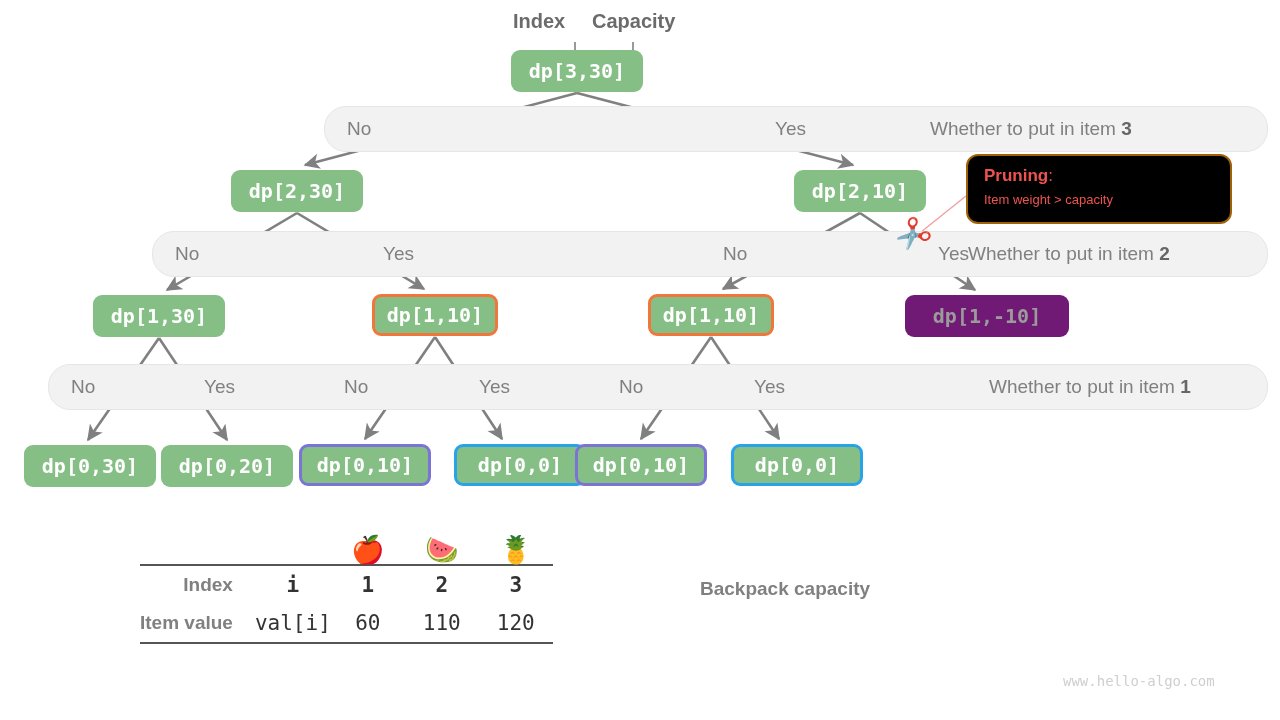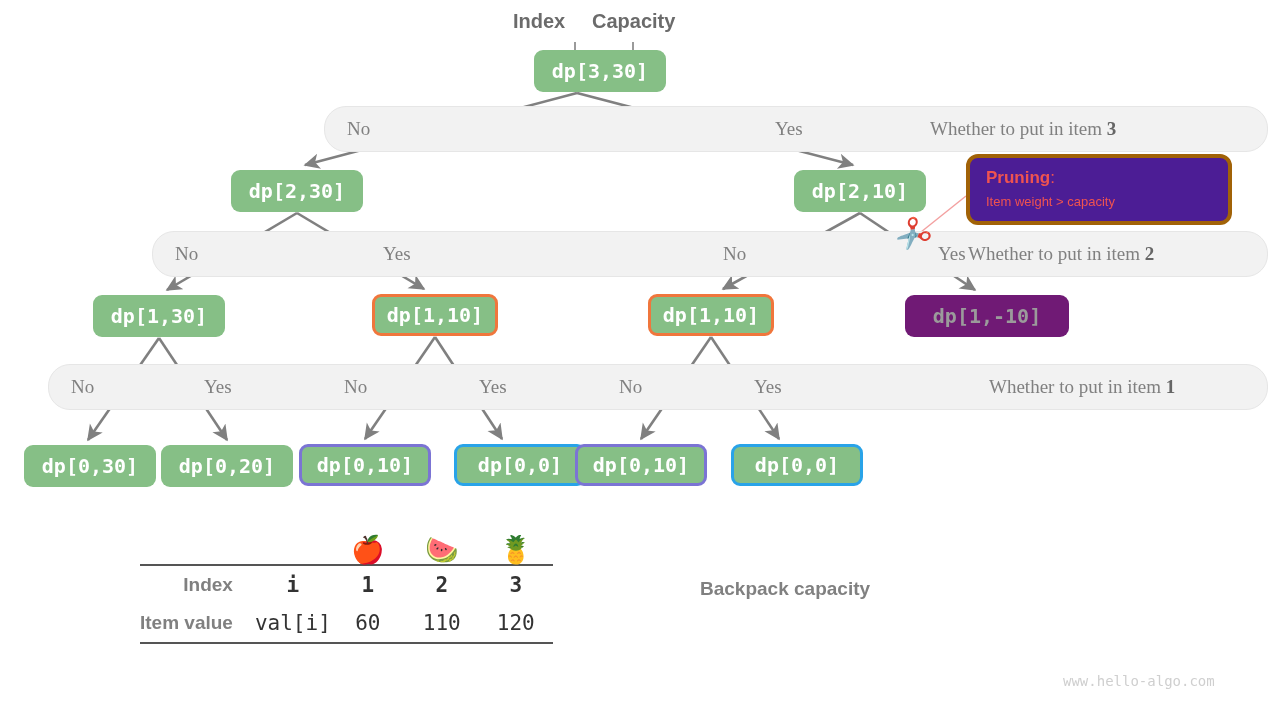--- a/index.html
+++ b/index.html
@@ -12,21 +12,21 @@
   svg.edges{position:absolute;left:0;top:0;width:1280px;height:720px;pointer-events:none;}
 
   
   .decision-bar{
     position:absolute;background:#f2f2f2;border:1px solid #e6e6e6;
     border-radius:22px;height:44px;z-index:1;
   }
   .bar-label{
     position:absolute;top:50%;transform:translateY(-50%);
     font-size:19px;color:#808080;white-space:nowrap;
-    font-family:Liberation Serif, serif;
+    font-family:Liberation Sans, sans-serif;
   }
   .bar-label b{color:#666;font-weight:bold;}
 
   
   .node{
     position:absolute;z-index:3;
     background:#86bf86;border-radius:9px;
     display:flex;align-items:center;justify-content:center;
     color:#ffffff;font-family:"DejaVu Sans Mono", monospace;
     font-size:20px;font-weight:bold;letter-spacing:0px;
@@ -39,21 +39,21 @@
   .node.b-blue{border-color:#29a3e8;margin-left:18px;}
 
   
   .hdr{
     position:absolute;font-size:20px;font-weight:bold;color:#6b6b6b;
     white-space:nowrap;z-index:3;
   }
 
   
   .pruning{
-    position:absolute;z-index:6;background:#4c1d95;border:4px solid #a16207;
+    position:absolute;z-index:6;background:#000000;border:2px solid #a16207;
     border-radius:12px;padding:10px 14px 12px 16px;box-sizing:border-box;
   }
   .pruning .p1{font-size:17px;color:#ef5350;font-weight:bold;white-space:nowrap;}
   .pruning .p1 span{font-weight:normal;}
   .pruning .p2{font-size:13px;color:#ef5350;margin-top:6px;white-space:nowrap;}
   .scissors{
     position:absolute;z-index:7;font-size:26px;line-height:1;
     transform:rotate(48deg);
   }
 
@@ -137,21 +137,21 @@
         <div class="bar-label" style="left: 22px;">No</div>
         <div class="bar-label" style="left: 155px;">Yes</div>
         <div class="bar-label" style="left: 295px;">No</div>
         <div class="bar-label" style="left: 430px;">Yes</div>
         <div class="bar-label" style="left: 570px;">No</div>
         <div class="bar-label" style="left: 705px;">Yes</div>
         <div class="bar-label" style="left: 940px;"><span>Whether to put in item </span><b>1</b></div>
       </div>
     </div>
   <div id="nodes-layer">
-      <div class="node" style="left: 534px; top: 50px; width: 132px;">dp[3,30]</div>
+      <div class="node" style="left: 511px; top: 50px; width: 132px;">dp[3,30]</div>
       <div class="node" style="left: 231px; top: 170px; width: 132px;">dp[2,30]</div>
       <div class="node" style="left: 794px; top: 170px; width: 132px;">dp[2,10]</div>
       <div class="node" style="left: 93px; top: 295px; width: 132px;">dp[1,30]</div>
       <div class="node b-orange" style="left: 372px; top: 294px; width: 126px;">dp[1,10]</div>
       <div class="node b-orange" style="left: 648px; top: 294px; width: 126px;">dp[1,10]</div>
       <div class="node muted" style="left: 905px; top: 295px; width: 164px;">dp[1,-10]</div>
       <div class="node" style="left: 24px; top: 445px; width: 132px;">dp[0,30]</div>
       <div class="node" style="left: 161px; top: 445px; width: 132px;">dp[0,20]</div>
       <div class="node b-purple" style="left: 299px; top: 444px; width: 132px;">dp[0,10]</div>
       <div class="node b-blue" style="left: 436px; top: 444px; width: 132px;">dp[0,0]</div>

